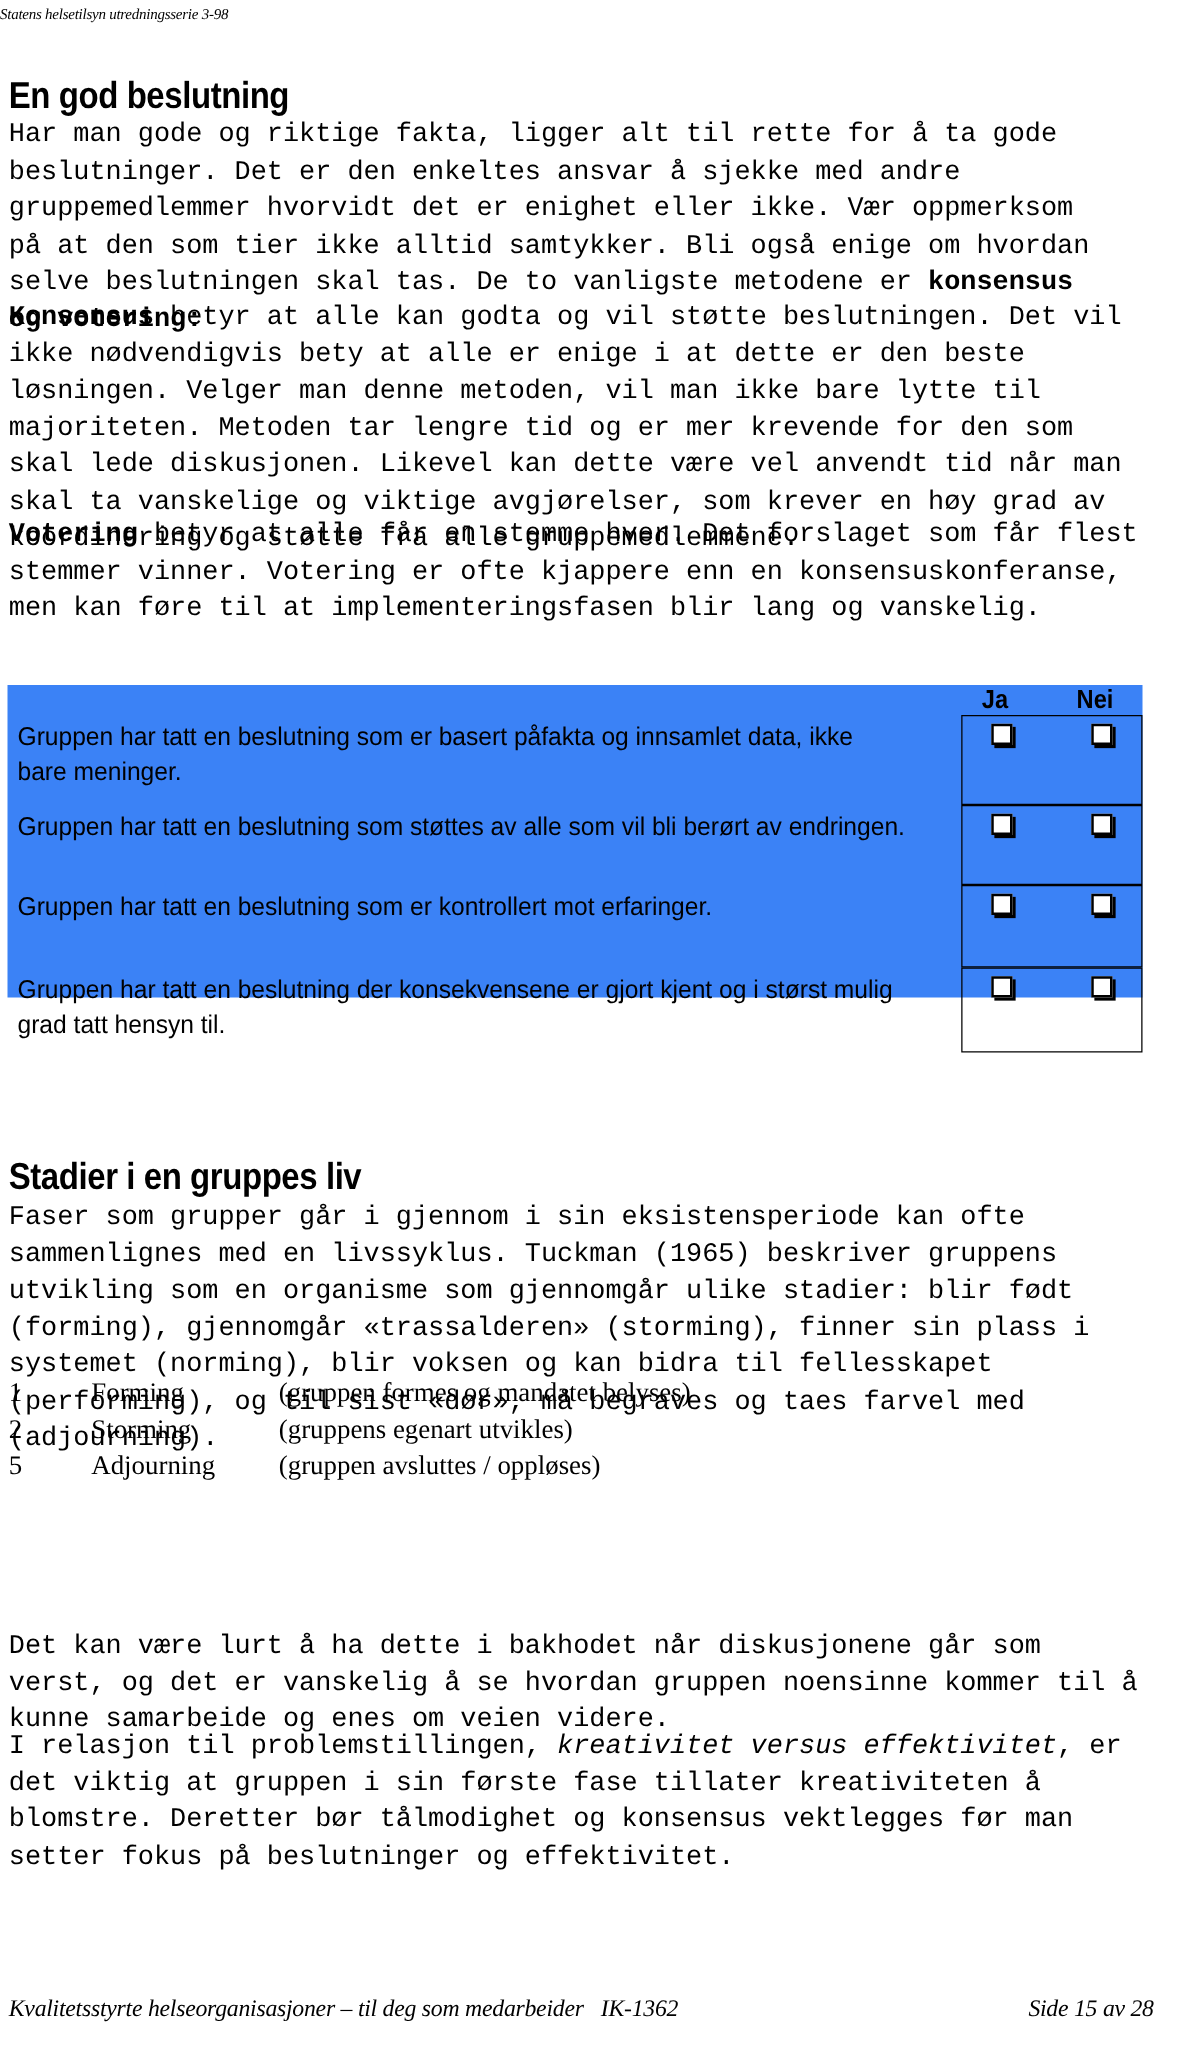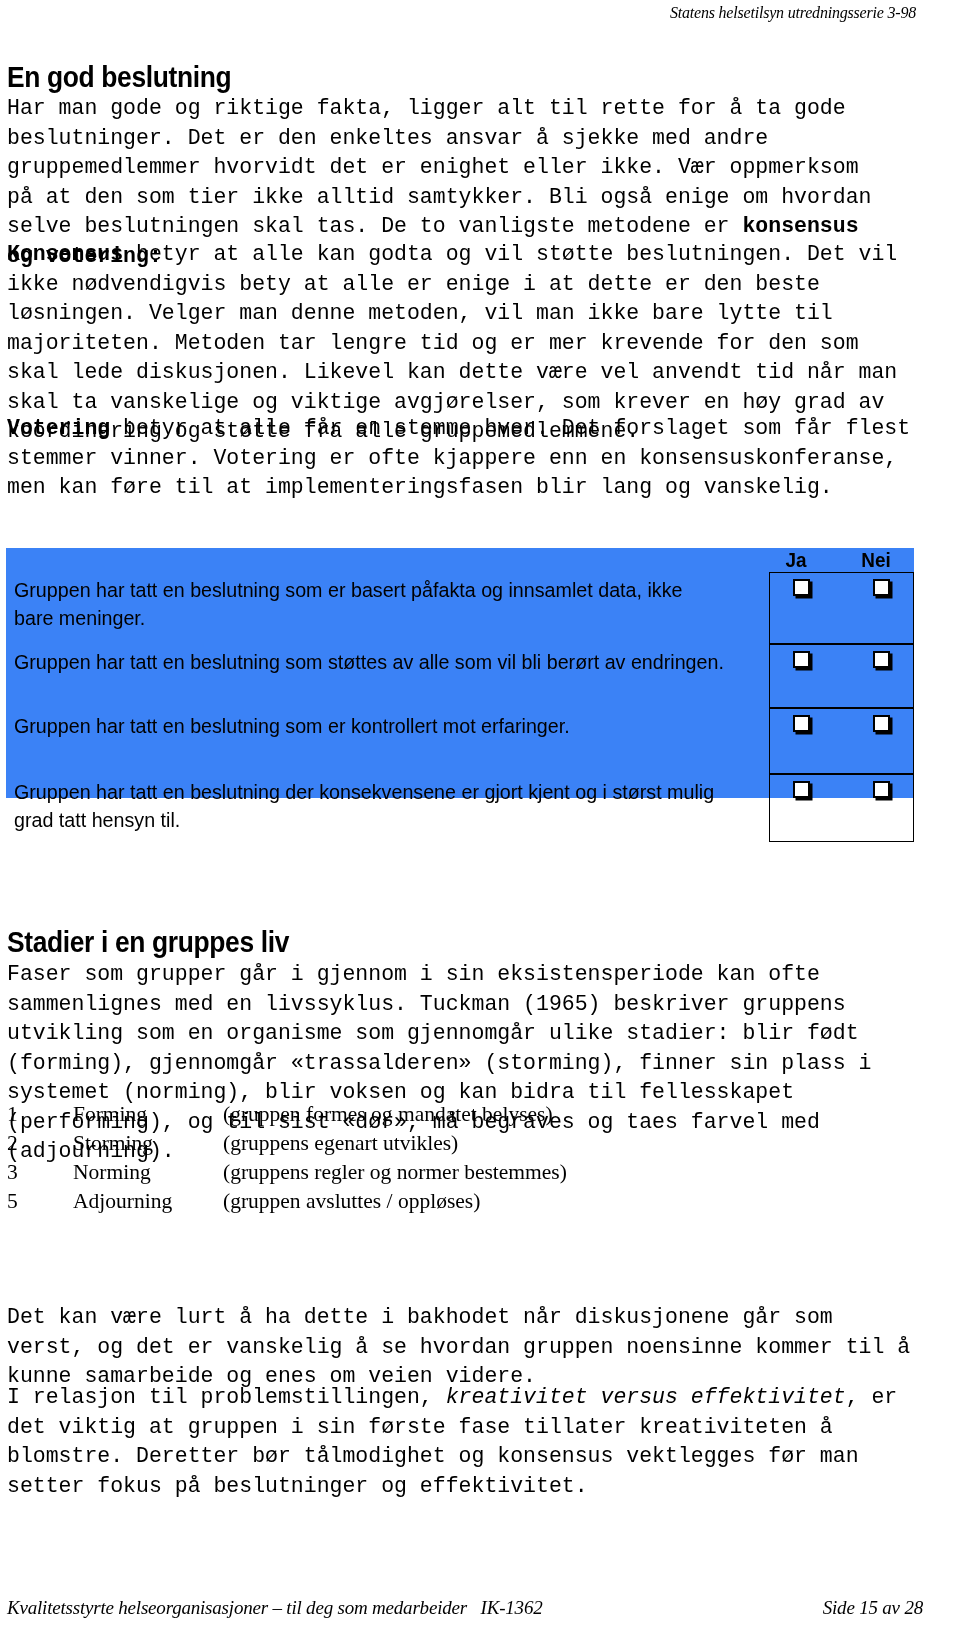--- a/index.html
+++ b/index.html
@@ -21,23 +21,23 @@
     left: 0; top: 0;
     width: 960px;
     height: 1646px;
   }
 
   
   .runhead {
     position: absolute;
     left: 0; top: 4px;
     width: 916px;
-    text-align: right;
+    text-align: left;
     font-style: italic;
-    font-size: 16px;
+    font-size: 12px;
     letter-spacing: -0.2px;
     font-family: "Liberation Serif", "DejaVu Serif", serif;
   }
 
   
   .h1 {
     position: absolute;
     font-family: "Liberation Sans Narrow", "Liberation Sans", "DejaVu Sans", sans-serif;
     font-weight: bold;
     font-size: 30px;
@@ -218,21 +218,20 @@
       </div>
   </div>
 
   <div class="h1" id="heading-stages">Stadier i en gruppes liv</div>
 
   <div class="para" id="para-stages">Faser som grupper går i gjennom i sin eksistensperiode kan ofte sammenlignes med en livssyklus. Tuckman (1965) beskriver gruppens utvikling som en organisme som gjennomgår ulike stadier: blir født (forming), gjennomgår «trassalderen» (storming), finner sin plass i systemet (norming), blir voksen og kan bidra til fellesskapet (performing), og til sist «dør», må begraves og taes farvel med (adjourning).</div>
 
   <div class="stagelist" id="stage-list">
       <div class="stage-row"><span class="stage-num">1</span><span class="stage-name">Forming</span><span class="stage-desc">(gruppen formes og mandatet belyses)</span></div>
       <div class="stage-row"><span class="stage-num">2</span><span class="stage-name">Storming</span><span class="stage-desc">(gruppens egenart utvikles)</span></div>
-      <div class="stage-row"><span class="stage-num">3</span><span class="stage-name">Norming</span><span class="stage-desc">(gruppens regler og normer bestemmes)</span></div>
       <div class="stage-row"><span class="stage-num">5</span><span class="stage-name">Adjourning</span><span class="stage-desc">(gruppen avsluttes / oppløses)</span></div>
     </div>
 
 
   <div class="para" id="para-bakhodet">Det kan være lurt å ha dette i bakhodet når diskusjonene går som verst, og det er vanskelig å se hvordan gruppen noensinne kommer til å kunne samarbeide og enes om veien videre.</div>
 
   <div class="para" id="para-relasjon"><span>I relasjon til problemstillingen, </span><i>kreativitet versus effektivitet</i><span>, er det viktig at gruppen i sin første fase tillater kreativiteten å blomstre. Deretter bør tålmodighet og konsensus vektlegges før man setter fokus på beslutninger og effektivitet.</span></div>
 
   <div class="footer">
     <span class="footer-left">Kvalitetsstyrte helseorganisasjoner – til deg som medarbeider   IK-1362</span>

